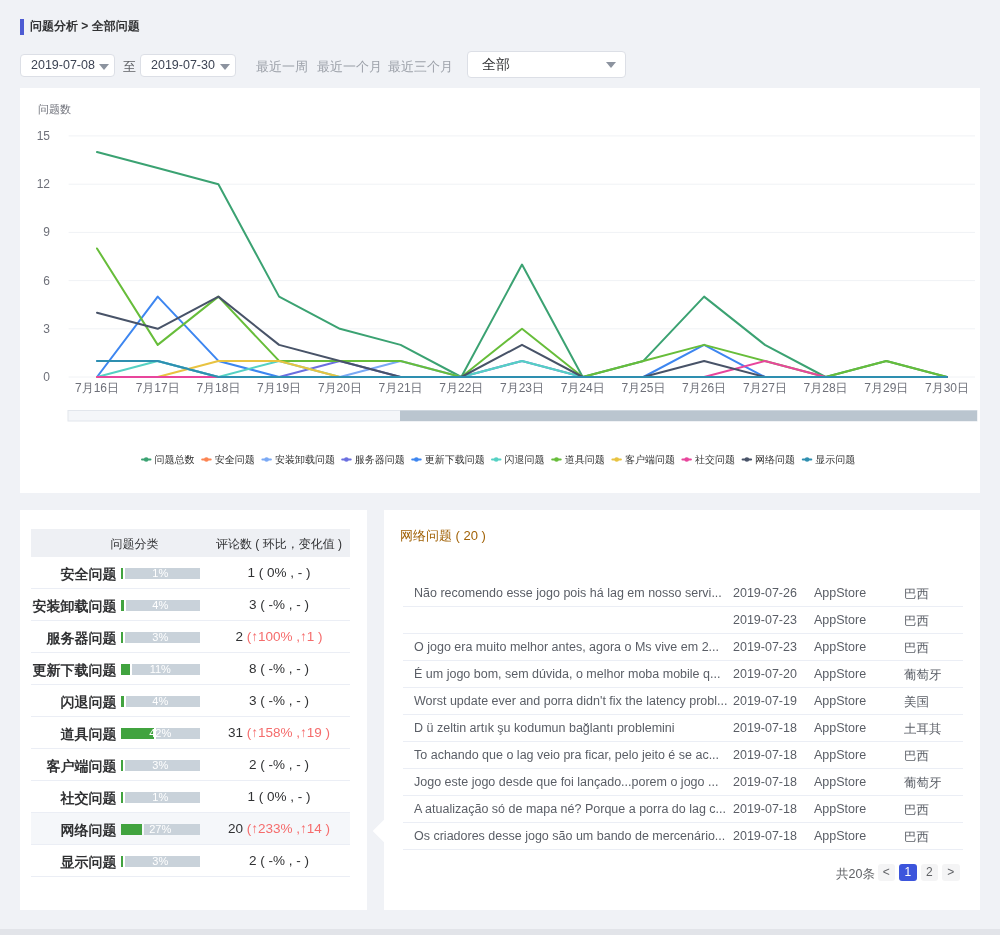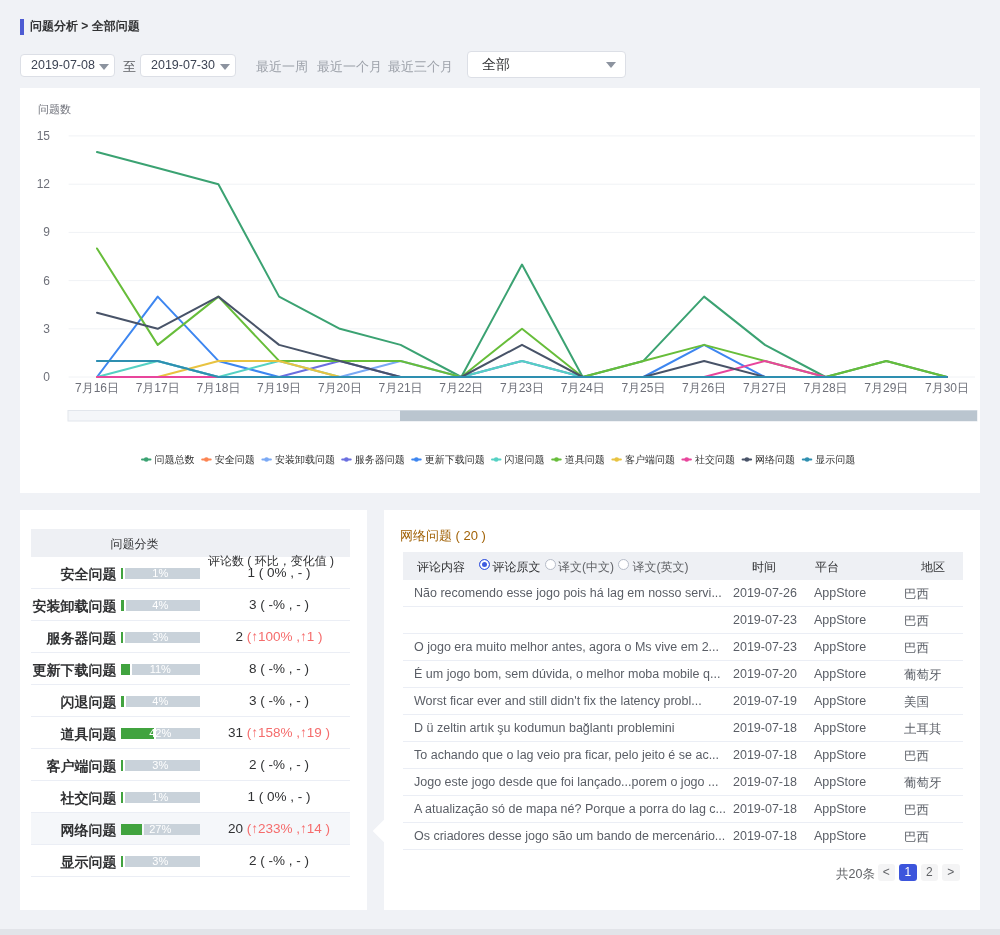--- a/index.html
+++ b/index.html
@@ -10,21 +10,21 @@
 .caret{position:absolute;width:0;height:0;border-left:5px solid transparent;border-right:5px solid transparent;border-top:6px solid #8c939f;top:9px}
 .zhi{position:absolute;left:123px;top:58px;font-size:13px;color:#606266}
 .qlink{position:absolute;top:58px;font-size:13px;color:#9ca1a9}
 .sel{position:absolute;left:467px;top:51px;width:159px;height:27px;background:#fff;border:1px solid #dcdfe6;border-radius:4px;font-size:14px;color:#303133;line-height:25px;padding-left:14px}
 .card{position:absolute;background:#fff}
 #chartcard{left:20px;top:88px;width:960px;height:405px}
 #leftcard{left:20px;top:510px;width:347px;height:400px}
 #rightcard{left:384px;top:510px;width:596px;height:400px}
 .lhead{position:absolute;left:11px;top:19px;width:319px;height:28px;background:#eef0f4;font-size:12px;color:#303133;font-weight:500;white-space:nowrap}
 .lhead .h1{position:absolute;left:0;top:7px;width:207px;text-align:center}
-.lhead .h2{position:absolute;left:177px;top:24px;width:142px;text-align:left}
+.lhead .h2{position:absolute;left:177px;top:7px;width:142px;text-align:center}
 .lrow{position:relative;margin-left:11px;width:319px;height:32px;border-bottom:1px solid #ebeef5}
 .lname{position:absolute;right:233.5px;top:9px;font-size:14px;font-weight:bold;color:#303133;white-space:nowrap}
 .lbar{position:absolute;left:90px;top:10.5px;width:78.5px;height:11px}
 .lfill{position:absolute;left:0;top:0;height:11px;background:#41a33f}
 .ltrack{position:absolute;top:0;right:0;height:11px;background:#c9d2da}
 .lpct{position:absolute;left:0;top:0;width:78.5px;height:11px;line-height:11px;text-align:center;font-size:11px;color:#fff}
 .lval{position:absolute;left:177px;top:8px;width:142px;text-align:center;font-size:13.5px;white-space:nowrap}
 .vnum{color:#303133}
 .vred{color:#f56c6c}
 .rtitle{position:absolute;left:16px;top:17px;font-size:13px;font-weight:normal;color:#a16207}
@@ -228,32 +228,20 @@
           <div class="ltrack" style="left:4.4px"></div>
           <div class="lpct">3%</div>
         </div>
   <div class="lval"><span class="vnum">2 ( -% , - )</span></div>
 </div>
 </div>
 </div>
 <div class="card" id="rightcard">
 <div class="notch"></div>
 <div class="rtitle">网络问题 ( 20 )</div>
-<div class="rhead">
-  <span class="lab" style="left:14px">评论内容</span>
-  <span class="radio on" style="left:75.5px"></span>
-      <span class="lab" style="left:89.5px;font-weight:400;color:#303133">评论原文</span>
-  <span class="radio" style="left:141.5px"></span>
-      <span class="lab" style="left:155px;font-weight:400;color:#606266">译文(中文)</span>
-  <span class="radio" style="left:215px"></span>
-      <span class="lab" style="left:229.5px;font-weight:400;color:#606266">译文(英文)</span>
-  <span class="lab" style="left:349px">时间</span>
-  <span class="lab" style="left:412px">平台</span>
-  <span class="lab" style="left:518px">地区</span>
-</div>
 <div class="rrows">
 <div class="rrow">
   <div class="rc">Não recomendo esse jogo pois há lag em nosso servi...</div>
   <div class="rd">2019-07-26</div>
   <div class="rp">AppStore</div>
   <div class="rg">巴西</div>
 </div>
 <div class="rrow">
   <div class="rd">2019-07-23</div>
   <div class="rp">AppStore</div>
@@ -265,21 +253,21 @@
   <div class="rp">AppStore</div>
   <div class="rg">巴西</div>
 </div>
 <div class="rrow">
   <div class="rc">É um jogo bom, sem dúvida, o melhor moba mobile q...</div>
   <div class="rd">2019-07-20</div>
   <div class="rp">AppStore</div>
   <div class="rg">葡萄牙</div>
 </div>
 <div class="rrow">
-  <div class="rc">Worst ficar ever and still didn't fix the latency probl...</div>
+  <div class="rc">Worst update ever and porra didn't fix the latency probl...</div>
   <div class="rd">2019-07-19</div>
   <div class="rp">AppStore</div>
   <div class="rg">美国</div>
 </div>
 <div class="rrow">
   <div class="rc">D ü zeltin artık şu kodumun bağlantı problemini</div>
   <div class="rd">2019-07-18</div>
   <div class="rp">AppStore</div>
   <div class="rg">土耳其</div>
 </div>

